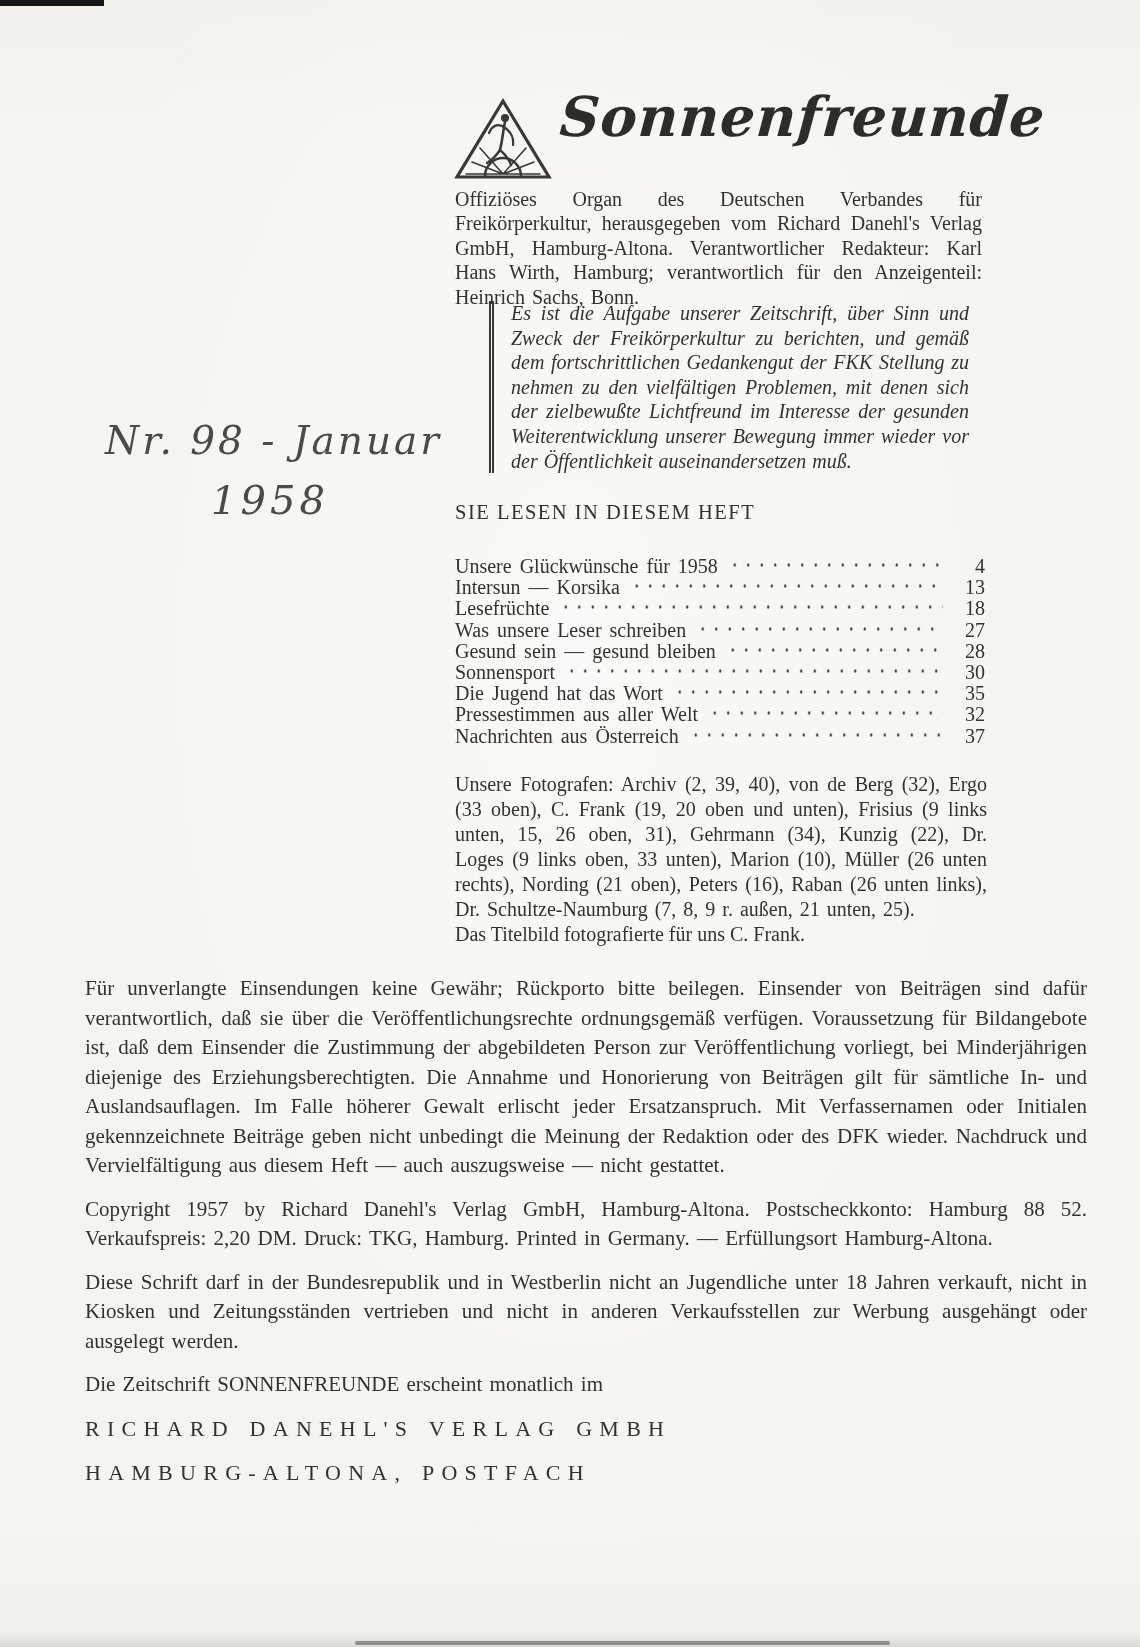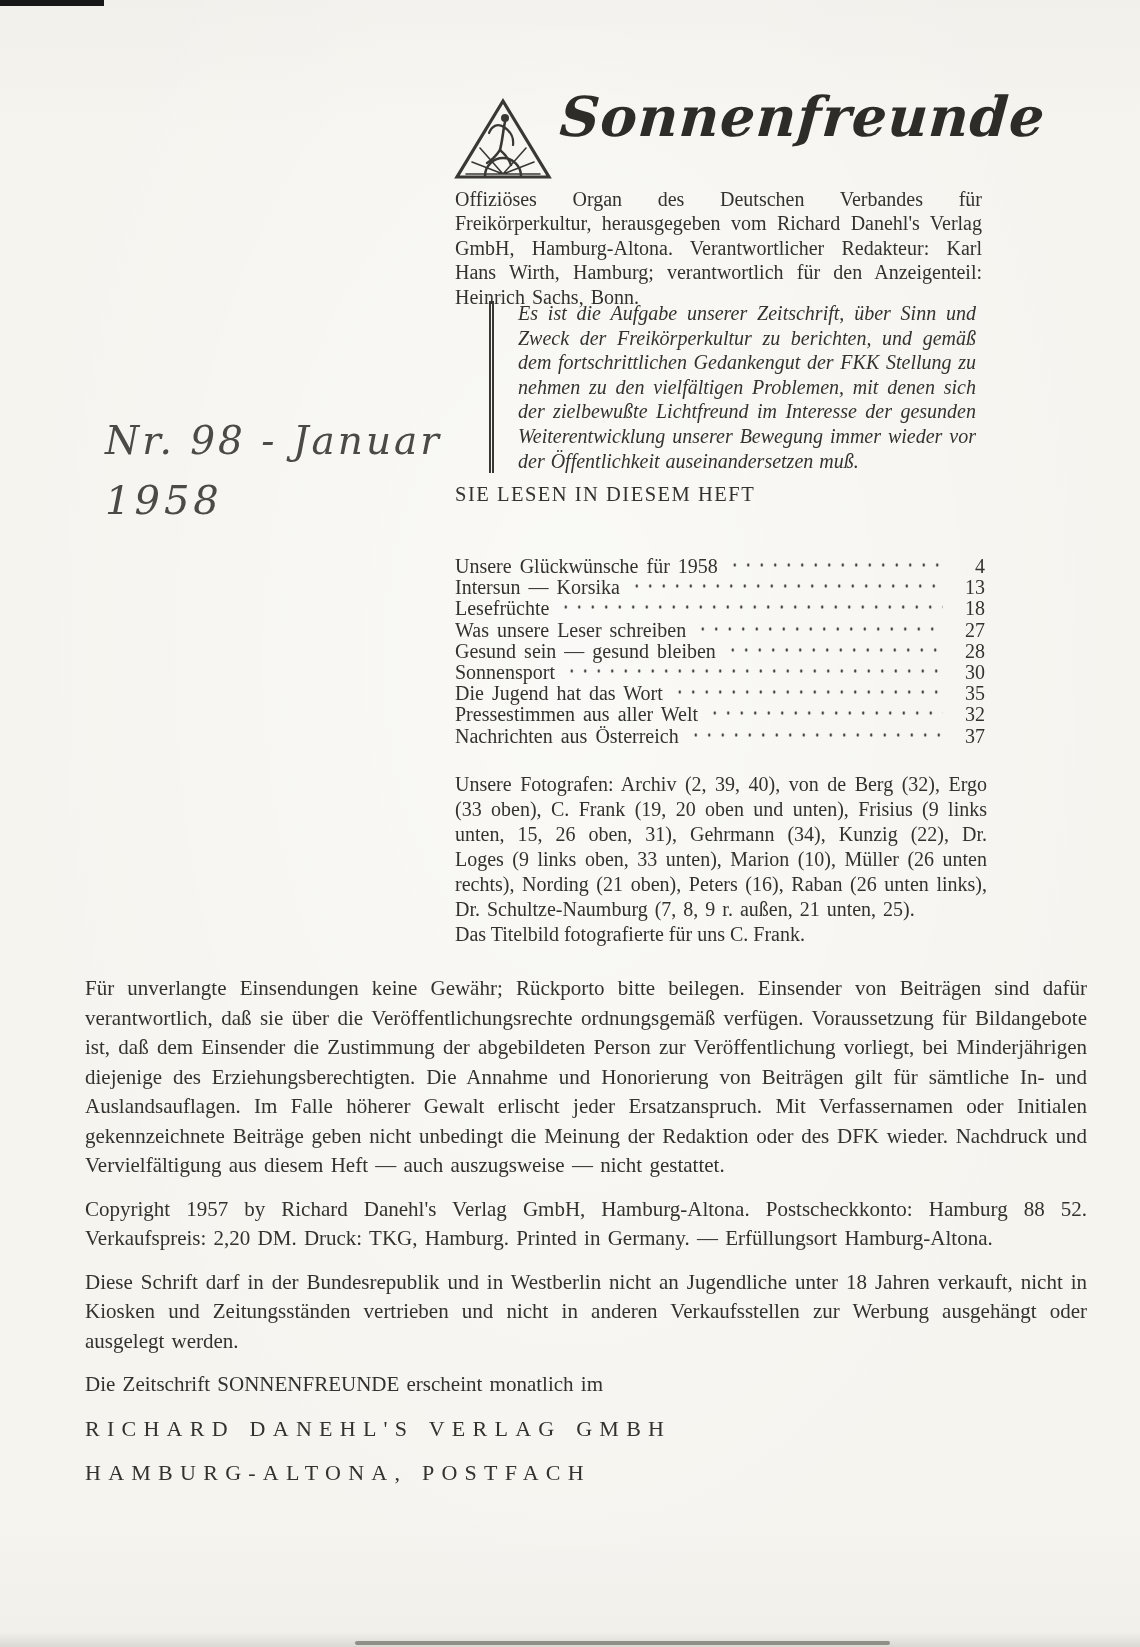--- a/index.html
+++ b/index.html
@@ -34,37 +34,37 @@
 
   .imprint{
     left:455px;top:187px;width:527px;
     font-size:20px;line-height:1.22;text-align:justify;
     word-spacing:2px;
   }
 
   .mission{
     left:489px;top:301px;width:458px;
     border-left:5px double #3a3834;
-    padding-left:24px;
+    padding-left:17px;
     font-style:italic;
     font-size:20px;line-height:1.23;text-align:justify;
     word-spacing:1px;
   }
 
   .issue{
     left:105px;top:418px;width:330px;
-    text-align:left;
+    text-align:center;
     font-family:"DejaVu Serif","Liberation Serif",serif;
     font-style:italic;color:#4c4a46;
   }
   .issue-line1{font-size:39px;letter-spacing:3px;white-space:nowrap;}
   .issue-line2{font-size:40px;letter-spacing:4px;margin-top:14px;}
 
   .toc-heading{
-    left:455px;top:483px;width:527px;
+    left:455px;top:501px;width:527px;
     font-size:20.5px;letter-spacing:1.5px;white-space:nowrap;
   }
   .toc{left:455px;top:515px;width:530px;}
   .toc-row{display:flex;align-items:baseline;height:21.2px;font-size:20px;}
   .toc-title{white-space:nowrap;word-spacing:3px;margin-top:40px;}
   .toc-leader{
     flex:1;height:14px;margin:0 8px 0 10px;
     background-image:radial-gradient(circle,#45433e 1.3px,rgba(0,0,0,0) 1.5px);
     background-size:13.5px 13.5px;
     background-repeat:repeat-x;

